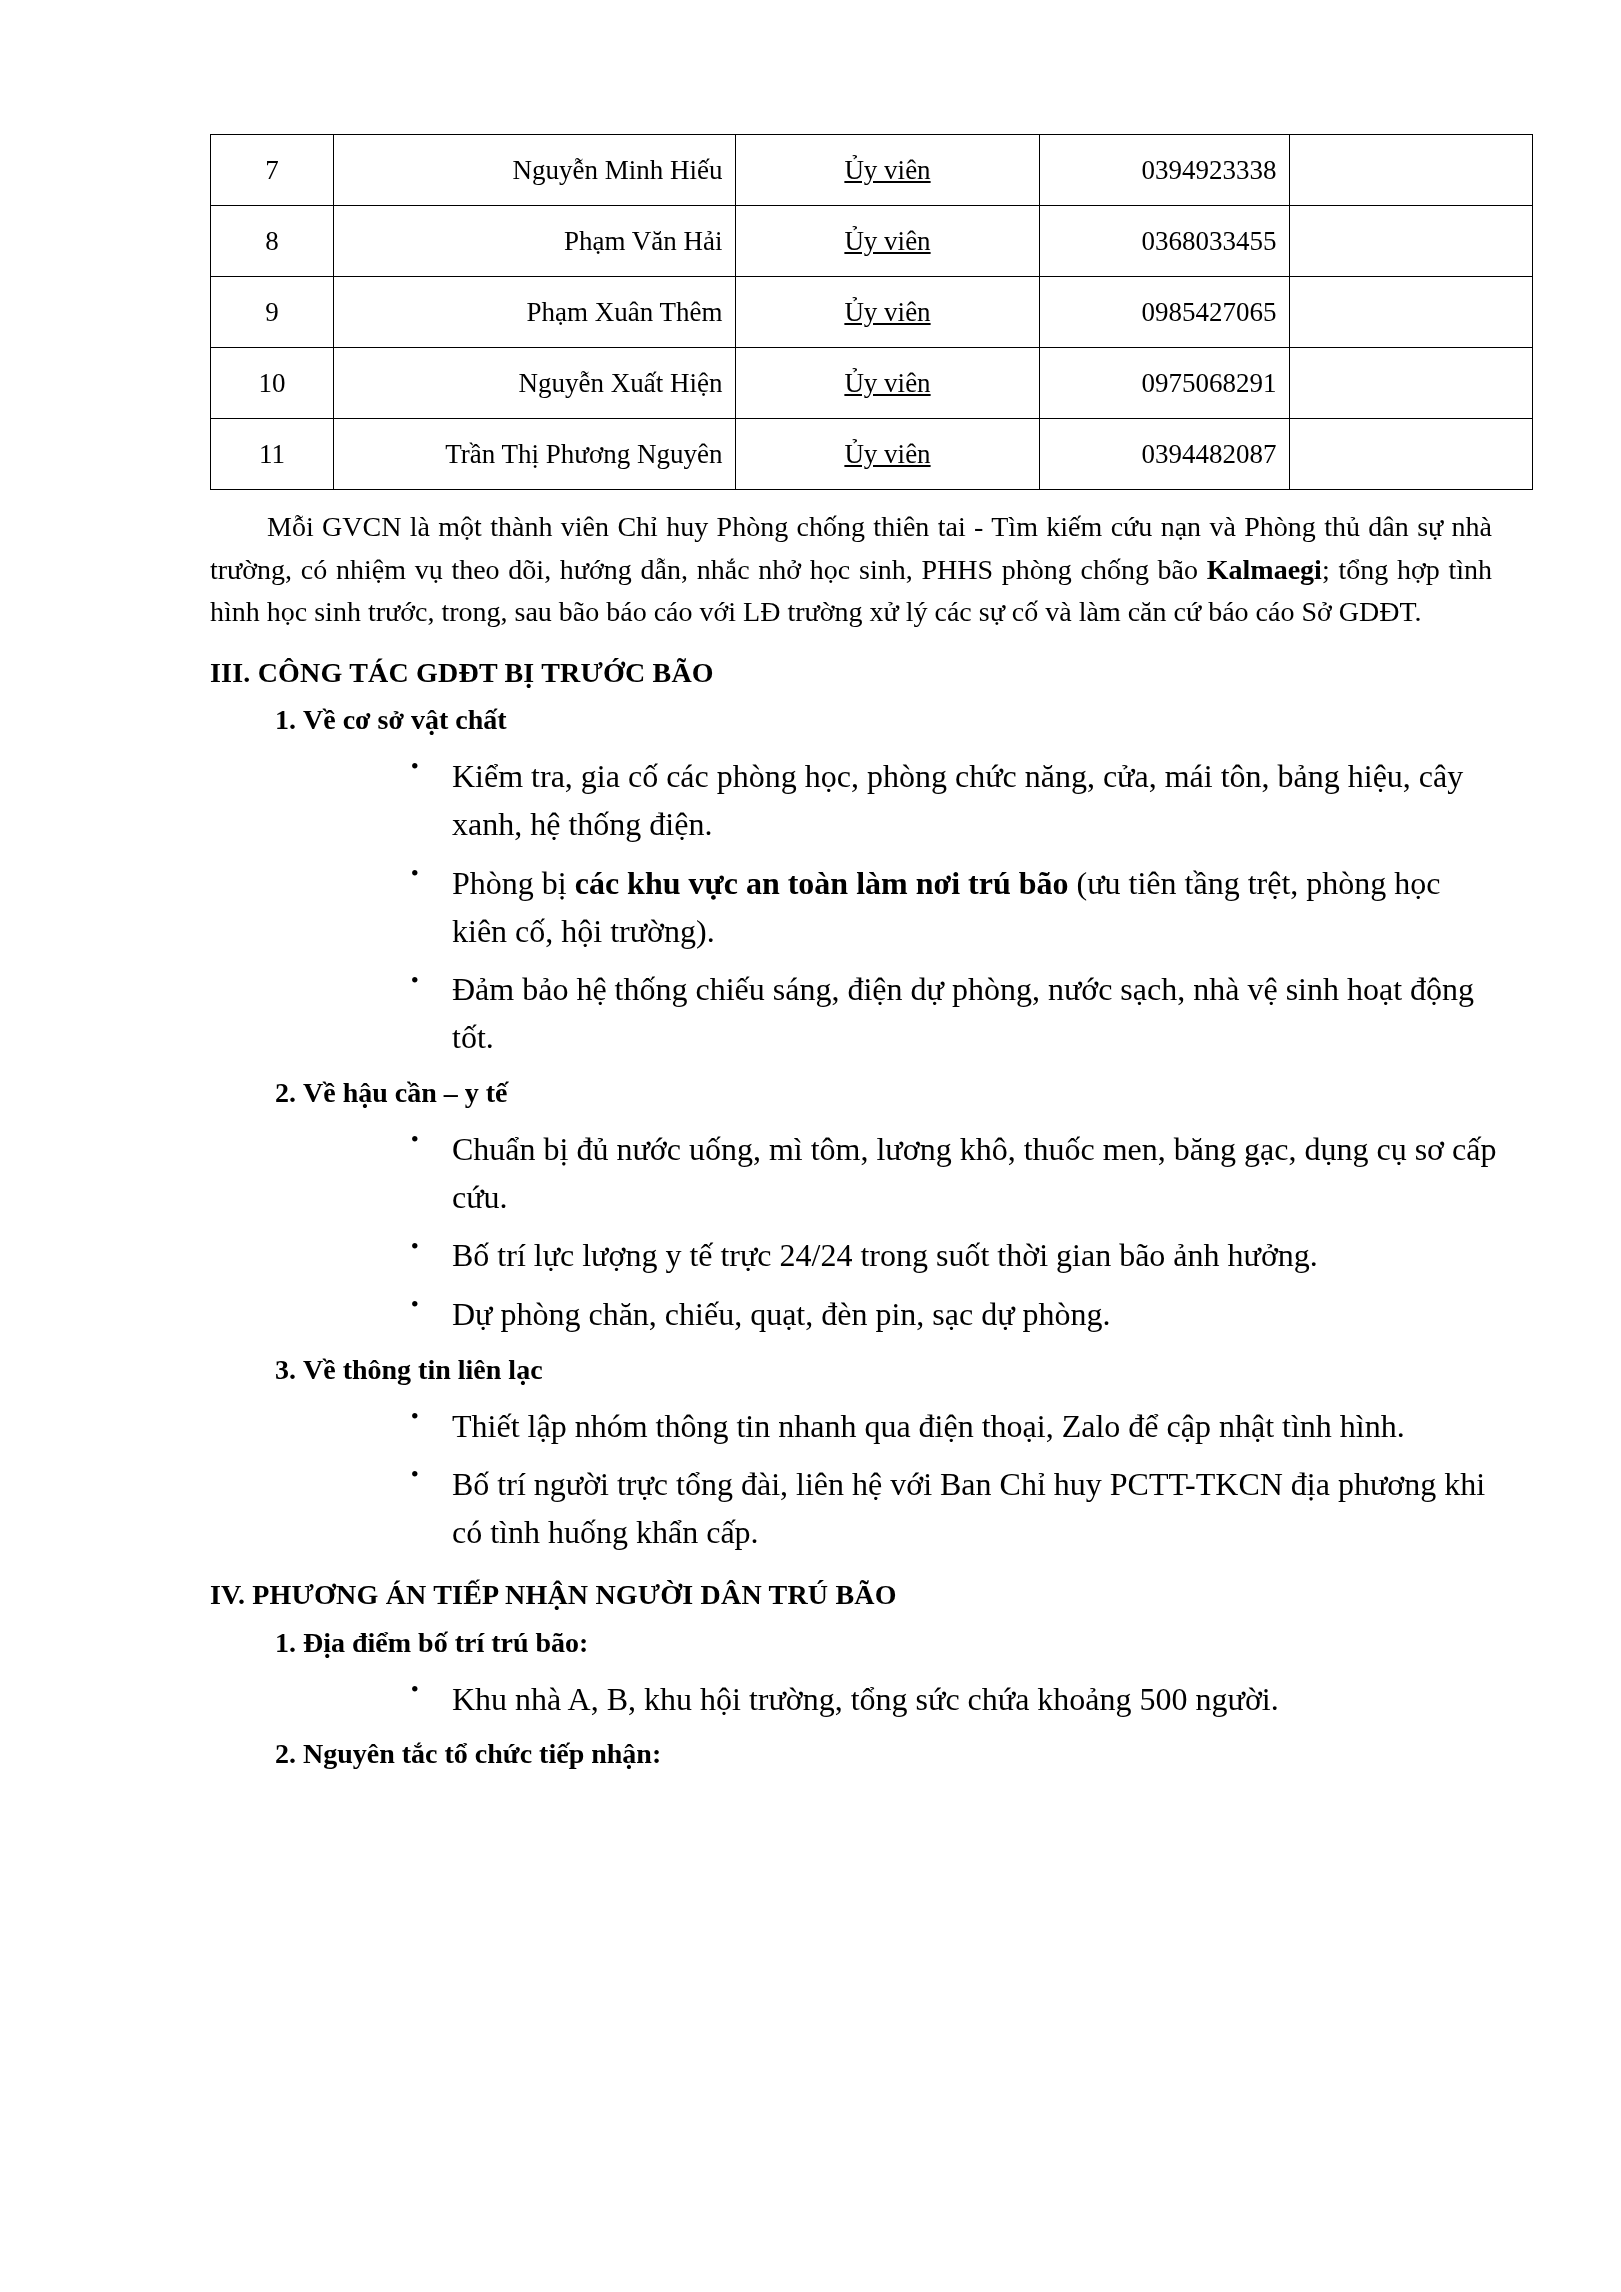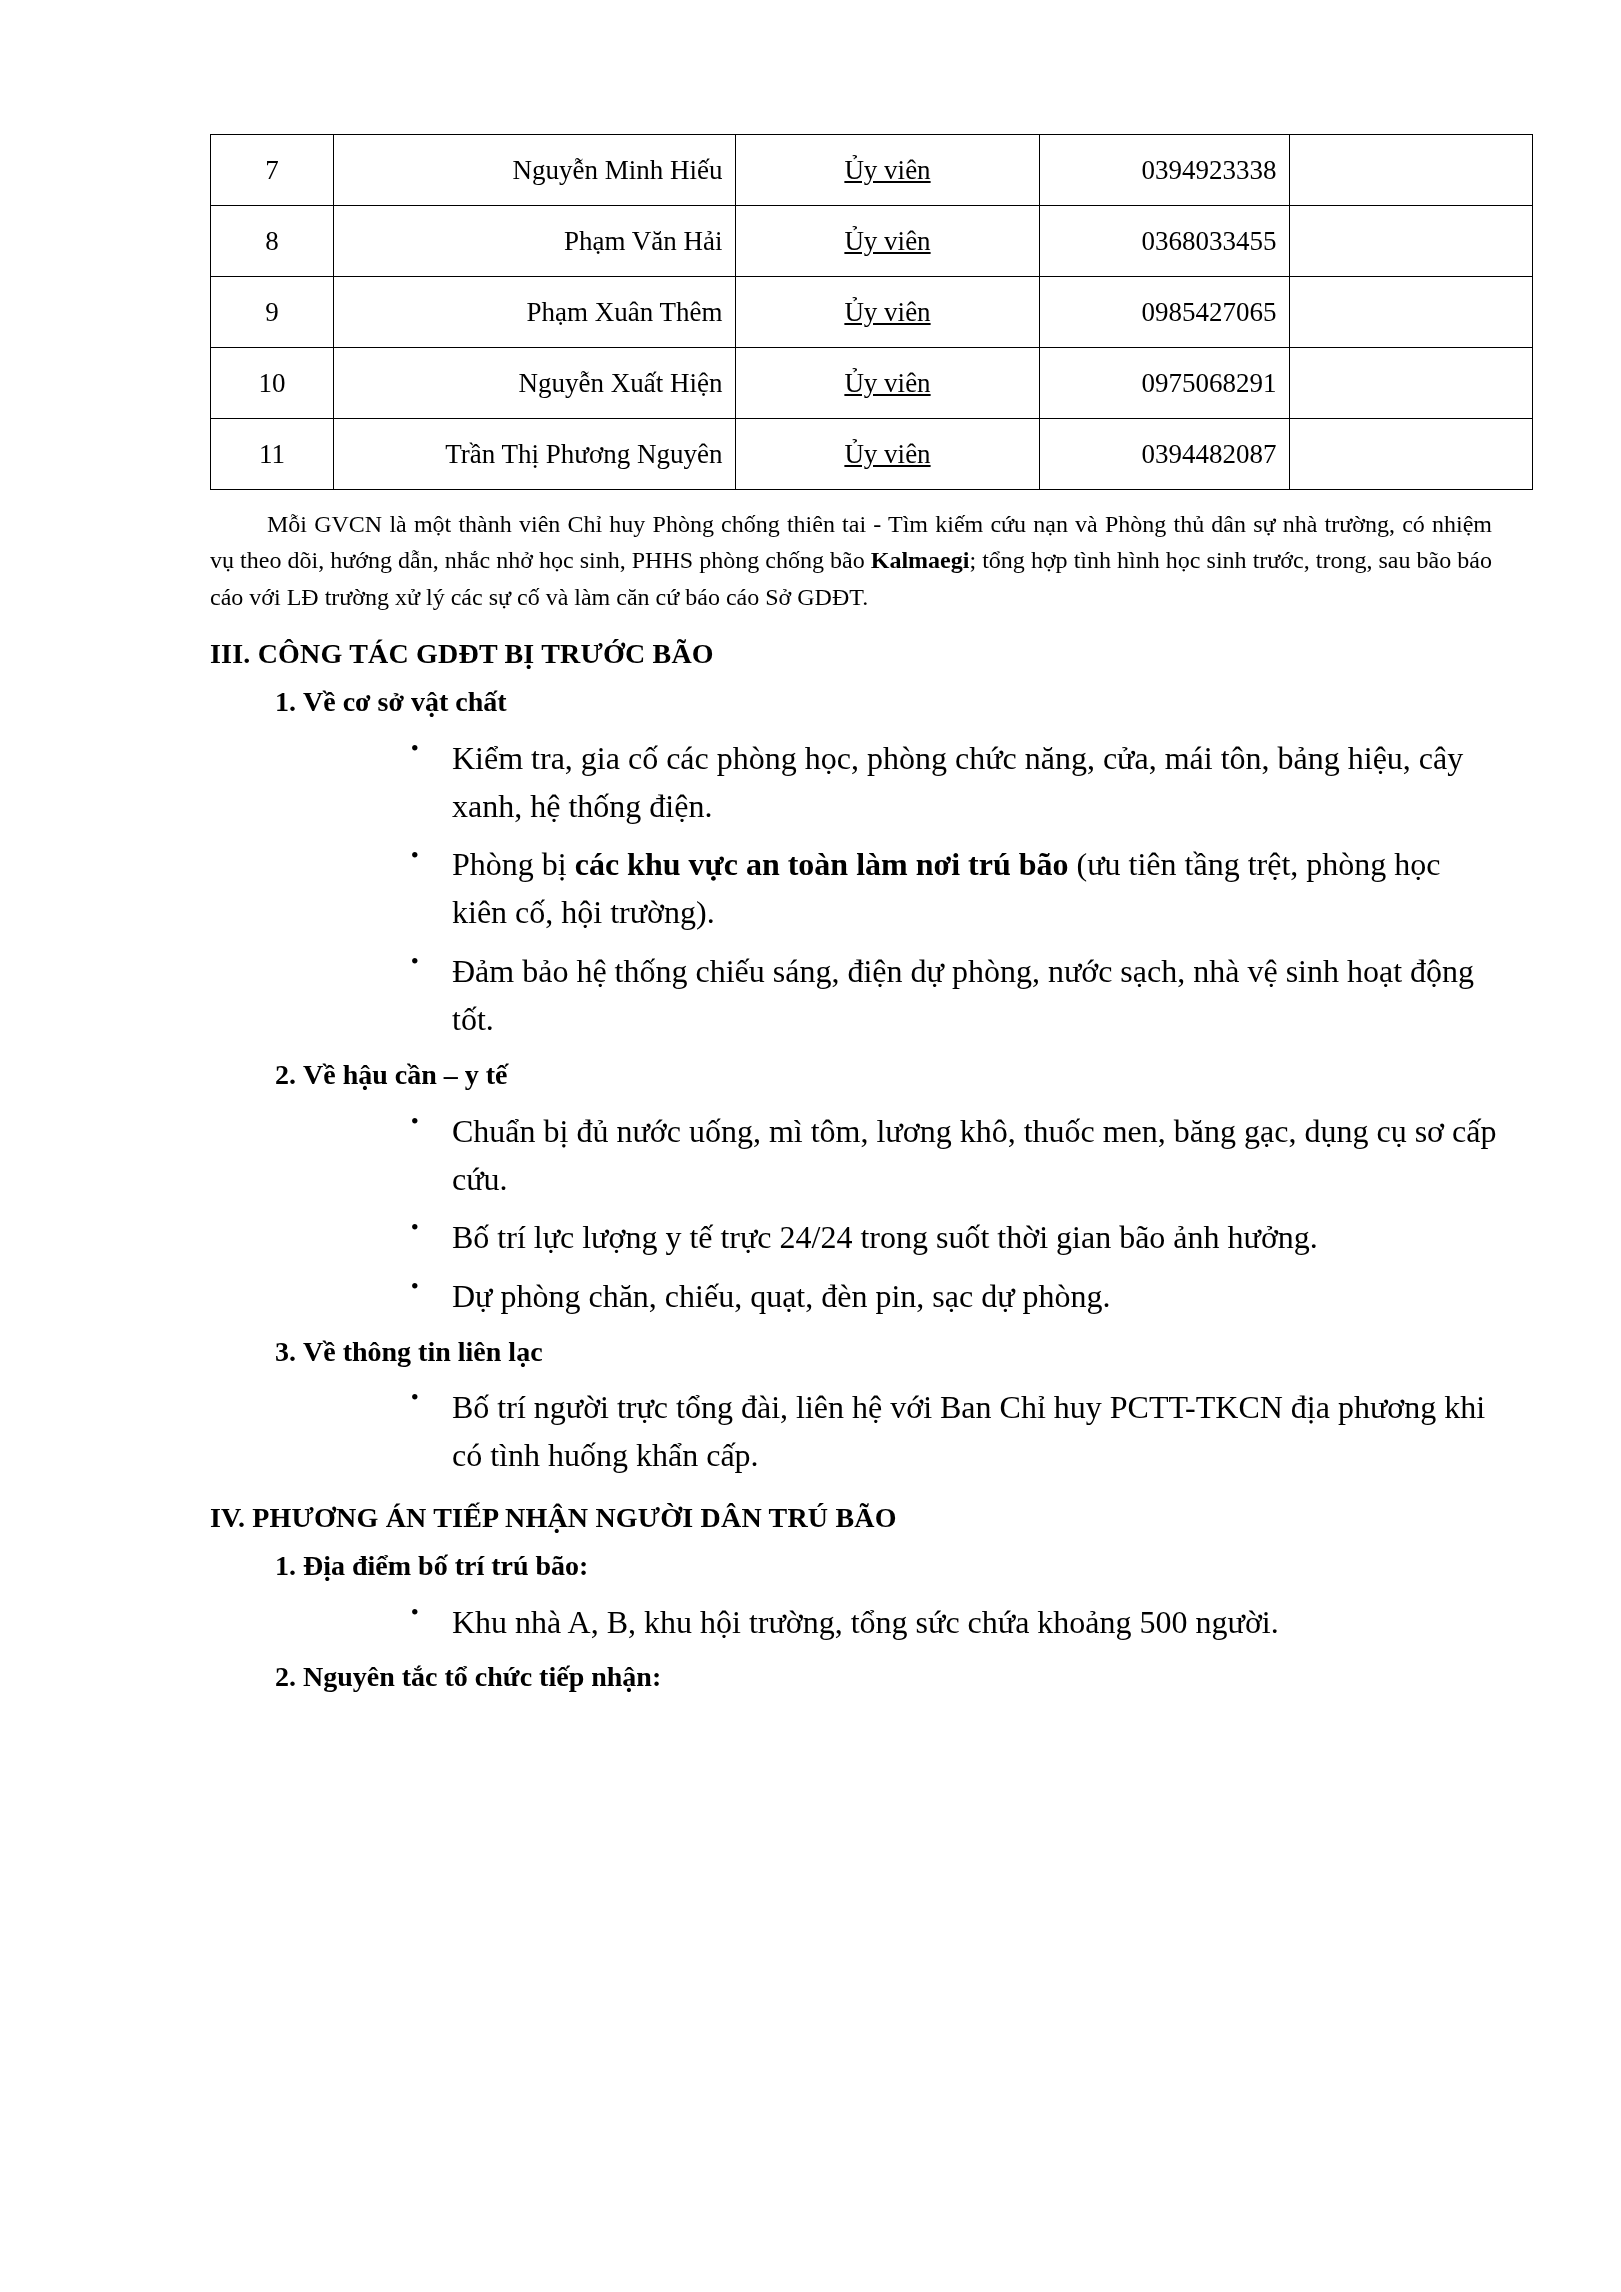--- a/index.html
+++ b/index.html
@@ -35,21 +35,21 @@
     line-height: 1.2;
   }
   td.c-no     { width: 97px; text-align: center; }
   td.c-name   { width: 376px; text-align: right; padding-left: 19.7px; }
   td.c-role   { width: 278px; text-align: center; text-decoration: underline; }
   td.c-phone  { width: 224px; text-align: right; }
   td.c-note   { width: 217px; }
 
   
   p.body {
-    font-size: 24px;
+    font-size: 28px;
     line-height: 1.52;
     margin: 16px 8px 0 0;
     text-align: justify;
     text-indent: 57px;
   }
   h2.heading {
     font-size: 28px;
     font-weight: bold;
     margin: 23px 0 3.6px 0;
     letter-spacing: 0.2px;
@@ -149,20 +149,21 @@
       <span>Về hậu cần – y tế</span>
       <ul class="bullets">
         <li>Chuẩn bị đủ nước uống, mì tôm, lương khô, thuốc men, băng gạc, dụng cụ sơ cấp cứu.</li>
         <li>Bố trí lực lượng y tế trực 24/24 trong suốt thời gian bão ảnh hưởng.</li>
         <li>Dự phòng chăn, chiếu, quạt, đèn pin, sạc dự phòng.</li>
       </ul>
     </li>
     <li>
       <span>Về thông tin liên lạc</span>
       <ul class="bullets">
+        <li>Thiết lập nhóm thông tin nhanh qua điện thoại, Zalo để cập nhật tình hình.</li>
         <li>Bố trí người trực tổng đài, liên hệ với Ban Chỉ huy PCTT-TKCN địa phương khi có tình huống khẩn cấp.</li>
       </ul>
     </li>
   </ol>
 
   <h2 class="heading">IV. PHƯƠNG ÁN TIẾP NHẬN NGƯỜI DÂN TRÚ BÃO</h2>
 
   <ol class="numbered">
     <li>
       <span>Địa điểm bố trí trú bão:</span>

